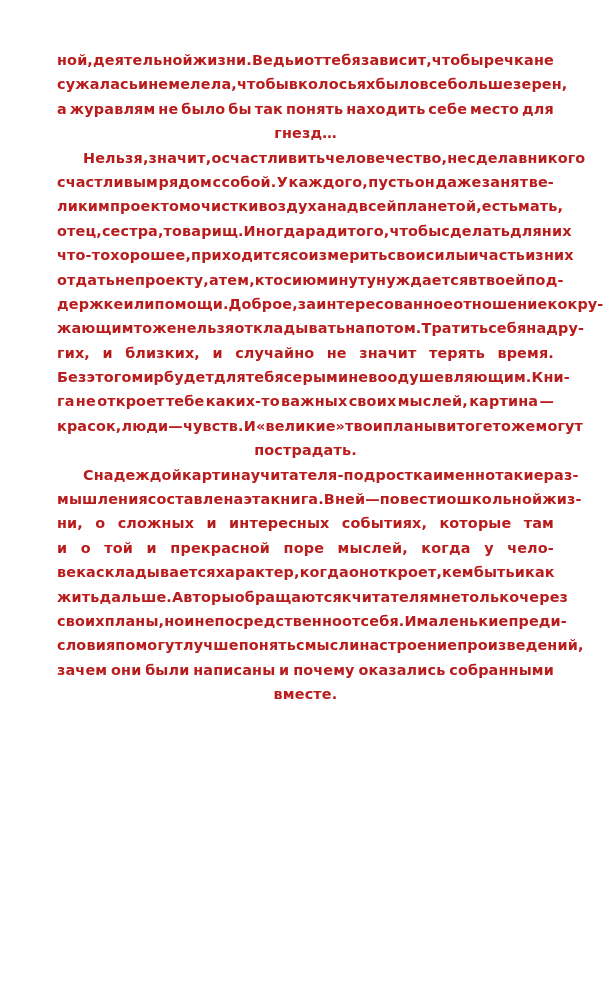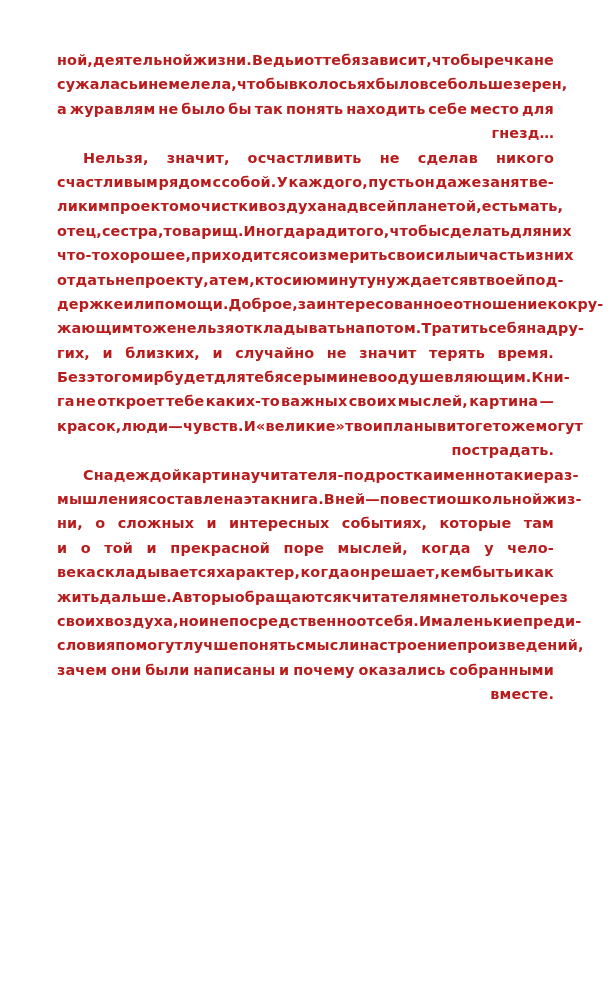--- a/index.html
+++ b/index.html
@@ -39,21 +39,21 @@
   }
   
   .line {
     display: flex;
     justify-content: space-between;
     width: 497px;
     height: 24.4px;
     white-space: pre;
   }
   .line.last {
-    justify-content: flex-end;
+    justify-content: center;
   }
   .line.indent {
     padding-left: 0;
   }
   .line .w {
     display: inline-block;
   }
   .line.indent .w:first-child {
     margin-left: 26px;
   }
@@ -65,42 +65,42 @@
   <div id="text-block">
 
     <div class="para">
       <div class="line"><span class="w">ной,</span><span class="w">деятельной</span><span class="w">жизни.</span><span class="w">Ведь</span><span class="w">и</span><span class="w">от</span><span class="w">тебя</span><span class="w">зависит,</span><span class="w">чтобы</span><span class="w">речка</span><span class="w">не</span></div>
       <div class="line"><span class="w">сужалась</span><span class="w">и</span><span class="w">не</span><span class="w">мелела,</span><span class="w">чтобы</span><span class="w">в</span><span class="w">колосьях</span><span class="w">было</span><span class="w">все</span><span class="w">больше</span><span class="w">зерен,</span></div>
       <div class="line"><span class="w">а</span><span class="w">журавлям</span><span class="w">не</span><span class="w">было</span><span class="w">бы</span><span class="w">так</span><span class="w">понять</span><span class="w">находить</span><span class="w">себе</span><span class="w">место</span><span class="w">для</span></div>
       <div class="line last"><span class="w">гнезд…</span></div>
     </div>
 
     <div class="para">
-      <div class="line indent"><span class="w" style="">Нельзя,</span><span class="w">значит,</span><span class="w">осчастливить</span><span class="w">не</span><span class="w">сделав</span><span class="w">никого</span></div>
+      <div class="line indent"><span class="w" style="">Нельзя,</span><span class="w">значит,</span><span class="w">осчастливить</span><span class="w">человечество,</span><span class="w">не</span><span class="w">сделав</span><span class="w">никого</span></div>
       <div class="line"><span class="w">счастливым</span><span class="w">рядом</span><span class="w">с</span><span class="w">собой.</span><span class="w">У</span><span class="w">каждого,</span><span class="w">пусть</span><span class="w">он</span><span class="w">даже</span><span class="w">занят</span><span class="w">ве-</span></div>
       <div class="line"><span class="w">ликим</span><span class="w">проектом</span><span class="w">очистки</span><span class="w">воздуха</span><span class="w">над</span><span class="w">всей</span><span class="w">планетой,</span><span class="w">есть</span><span class="w">мать,</span></div>
       <div class="line"><span class="w">отец,</span><span class="w">сестра,</span><span class="w">товарищ.</span><span class="w">Иногда</span><span class="w">ради</span><span class="w">того,</span><span class="w">чтобы</span><span class="w">сделать</span><span class="w">для</span><span class="w">них</span></div>
       <div class="line"><span class="w">что-то</span><span class="w">хорошее,</span><span class="w">приходится</span><span class="w">соизмерить</span><span class="w">свои</span><span class="w">силы</span><span class="w">и</span><span class="w">часть</span><span class="w">из</span><span class="w">них</span></div>
       <div class="line"><span class="w">отдать</span><span class="w">не</span><span class="w">проекту,</span><span class="w">а</span><span class="w">тем,</span><span class="w">кто</span><span class="w">сию</span><span class="w">минуту</span><span class="w">нуждается</span><span class="w">в</span><span class="w">твоей</span><span class="w">под-</span></div>
       <div class="line"><span class="w">держке</span><span class="w">или</span><span class="w">помощи.</span><span class="w">Доброе,</span><span class="w">заинтересованное</span><span class="w">отношение</span><span class="w">к</span><span class="w">окру-</span></div>
       <div class="line"><span class="w">жающим</span><span class="w">тоже</span><span class="w">нельзя</span><span class="w">откладывать</span><span class="w">на</span><span class="w">потом.</span><span class="w">Тратить</span><span class="w">себя</span><span class="w">на</span><span class="w">дру-</span></div>
       <div class="line"><span class="w">гих,</span><span class="w">и</span><span class="w">близких,</span><span class="w">и</span><span class="w">случайно</span><span class="w">не</span><span class="w">значит</span><span class="w">терять</span><span class="w">время.</span></div>
       <div class="line"><span class="w">Без</span><span class="w">этого</span><span class="w">мир</span><span class="w">будет</span><span class="w">для</span><span class="w">тебя</span><span class="w">серым</span><span class="w">и</span><span class="w">невоодушевляющим.</span><span class="w">Кни-</span></div>
       <div class="line"><span class="w">га</span><span class="w">не</span><span class="w">откроет</span><span class="w">тебе</span><span class="w">каких-то</span><span class="w">важных</span><span class="w">своих</span><span class="w">мыслей,</span><span class="w">картина</span><span class="w">—</span></div>
       <div class="line"><span class="w">красок,</span><span class="w">люди</span><span class="w">—</span><span class="w">чувств.</span><span class="w">И</span><span class="w">«великие»</span><span class="w">твои</span><span class="w">планы</span><span class="w">в</span><span class="w">итоге</span><span class="w">тоже</span><span class="w">могут</span></div>
       <div class="line last"><span class="w">пострадать.</span></div>
     </div>
 
     <div class="para">
       <div class="line indent"><span class="w" style="margin-left: 26px;">С</span><span class="w">надеждой</span><span class="w">картина</span><span class="w">у</span><span class="w">читателя-подростка</span><span class="w">именно</span><span class="w">такие</span><span class="w">раз-</span></div>
       <div class="line"><span class="w">мышления</span><span class="w">составлена</span><span class="w">эта</span><span class="w">книга.</span><span class="w">В</span><span class="w">ней</span><span class="w">—</span><span class="w">повести</span><span class="w">о</span><span class="w">школьной</span><span class="w">жиз-</span></div>
       <div class="line"><span class="w">ни,</span><span class="w">о</span><span class="w">сложных</span><span class="w">и</span><span class="w">интересных</span><span class="w">событиях,</span><span class="w">которые</span><span class="w">там</span></div>
       <div class="line"><span class="w">и</span><span class="w">о</span><span class="w">той</span><span class="w">и</span><span class="w">прекрасной</span><span class="w">поре</span><span class="w">мыслей,</span><span class="w">когда</span><span class="w">у</span><span class="w">чело-</span></div>
-      <div class="line"><span class="w">века</span><span class="w">складывается</span><span class="w">характер,</span><span class="w">когда</span><span class="w">он</span><span class="w">решает,</span><span class="w">кем</span><span class="w">быть</span><span class="w">и</span><span class="w">как</span></div>
+      <div class="line"><span class="w">века</span><span class="w">складывается</span><span class="w">характер,</span><span class="w">когда</span><span class="w">он</span><span class="w">откроет,</span><span class="w">кем</span><span class="w">быть</span><span class="w">и</span><span class="w">как</span></div>
       <div class="line"><span class="w">жить</span><span class="w">дальше.</span><span class="w">Авторы</span><span class="w">обращаются</span><span class="w">к</span><span class="w">читателям</span><span class="w">не</span><span class="w">только</span><span class="w">через</span></div>
-      <div class="line"><span class="w">своих</span><span class="w">воздуха,</span><span class="w">но</span><span class="w">и</span><span class="w">непосредственно</span><span class="w">от</span><span class="w">себя.</span><span class="w">И</span><span class="w">маленькие</span><span class="w">преди-</span></div>
+      <div class="line"><span class="w">своих</span><span class="w">планы,</span><span class="w">но</span><span class="w">и</span><span class="w">непосредственно</span><span class="w">от</span><span class="w">себя.</span><span class="w">И</span><span class="w">маленькие</span><span class="w">преди-</span></div>
       <div class="line"><span class="w">словия</span><span class="w">помогут</span><span class="w">лучше</span><span class="w">понять</span><span class="w">смысл</span><span class="w">и</span><span class="w">настроение</span><span class="w">произведений,</span></div>
       <div class="line"><span class="w">зачем</span><span class="w">они</span><span class="w">были</span><span class="w">написаны</span><span class="w">и</span><span class="w">почему</span><span class="w">оказались</span><span class="w">собранными</span></div>
       <div class="line last"><span class="w">вместе.</span></div>
     </div>
 
   </div>
 </div>
 
 </body></html>

